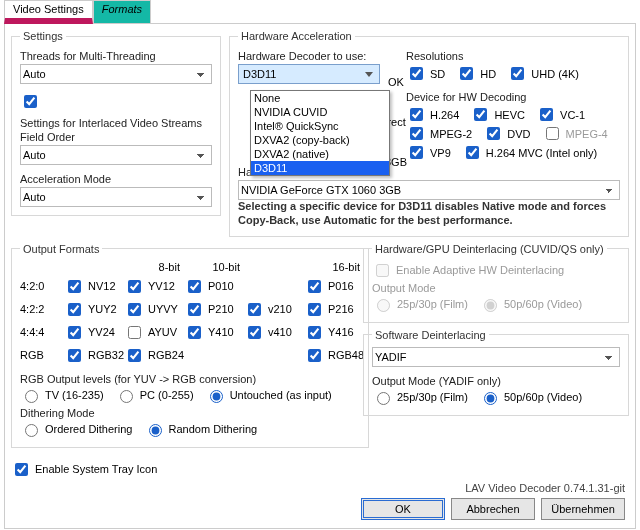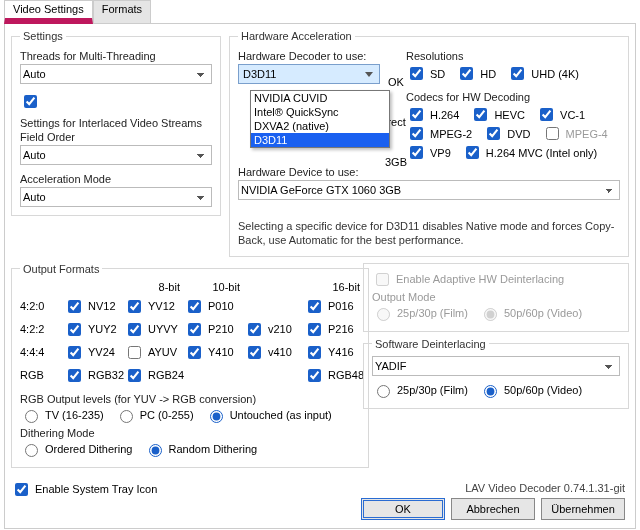--- a/index.html
+++ b/index.html
@@ -1,20 +1,20 @@
 <!DOCTYPE html>
 <html><head>
 <meta charset="utf-8">
 <style>
   * { box-sizing: border-box; font-family: "Segoe UI", Tahoma, sans-serif; font-size: 11px; }
   body { margin: 0; background: #fff; width: 640px; height: 530px; overflow: hidden; color: #000; }
   .tabs { display: flex; padding-left: 4px; }
   .tab { padding: 2px 8px 3px; border: 1px solid #ccc; border-bottom: none; background: #fff; position: relative; z-index: 2; }
   .tab.active { background: #fff; border-bottom: 6px solid #be185d; margin-bottom: -1px; }
-  .tab.inactive { background: #e5e5e5; }
+  .tab.inactive { background: #14b8a6; font-style: italic; }
   .page { border: 1px solid #ccc; margin: 0 4px 4px; padding: 6px; position: relative; height: 506px; }
   fieldset { border: 1px solid #d8d8d8; margin: 0 0 6px 0; padding: 6px 8px 8px; }
   legend { color: #333; padding: 0 3px; }
   .lbl { display: block; margin: 2px 0 2px 0; color: #222; }
   select, input.combo {
     width: 100%; height: 20px; border: 1px solid #7a9fcc; background: #fff;
     padding: 0 2px; appearance: none;
     background-image: linear-gradient(45deg, transparent 50%, #555 50%),
                       linear-gradient(135deg, #555 50%, transparent 50%);
     background-position: right 10px top 8px, right 6px top 8px;
@@ -37,21 +37,21 @@
   .dropdown-pop div { padding: 1px 3px; white-space: nowrap; }
   .dropdown-pop div.sel { background: #1a60f0; color: #fff; }
   .decoder-wrap { position: relative; }
   .decoder-sel { border: 1px solid #7a9fcc; height: 20px; width: 142px; background: #d6ebff; display:flex; align-items:center; padding:0 14px 0 4px; position: relative; }
   .decoder-sel::after{
     content:''; position:absolute; right:6px; top:7px; width:0;height:0;
     border-left:4px solid transparent;border-right:4px solid transparent;border-top:5px solid #555;
   }
   .grid-of { display: grid; grid-template-columns: 40px 56px 56px 56px 56px 56px; gap: 4px 4px; align-items: center; }
   .grid-of .hdr { text-align: right; }
-  .small-note { color: #333; line-height: 1.25; margin-top:20px; }
+  .small-note { color: #333; line-height: 1.25; margin-top:0;font-weight:bold; }
 </style>
 </head>
 <body>
 
 <div class="tabs">
   <div class="tab active">Video Settings</div>
   <div class="tab inactive">Formats</div>
 </div>
 
 <div class="page">
@@ -100,21 +100,21 @@
               </label>
             <label class="chk">
                 <input type="checkbox" checked="" style="">
                 <span>HD</span>
               </label>
             <label class="chk">
                 <input type="checkbox" checked="" style="">
                 <span>UHD (4K)</span>
               </label>
             <div style="height:6px"></div>
-            <span class="lbl">Codecs for HW Decoding</span>
+            <span class="lbl">Device for HW Decoding</span>
             <div>
               <label class="chk">
                   <input type="checkbox" checked="" style="">
                   <span>H.264</span>
                 </label>
               <label class="chk">
                   <input type="checkbox" checked="" style="">
                   <span>HEVC</span>
                 </label>
               <label class="chk">
@@ -268,38 +268,40 @@
           </label>
         <label class="rad">
             <input type="radio" name="dither" checked="" style="">
             <span>Random Dithering</span>
           </label>
       </fieldset>
     </div>
 
     <div style="flex:1">
       <fieldset>
+        <legend>Hardware/GPU Deinterlacing (CUVID/QS only)</legend>
         <label class="chk disabled">
             <input type="checkbox" disabled="" style="">
             <span>Enable Adaptive HW Deinterlacing</span>
           </label>
         <span class="lbl disabled">Output Mode</span>
         <label class="rad disabled">
             <input type="radio" disabled="" style="">
             <span>25p/30p (Film)</span>
           </label>
         <label class="rad disabled">
             <input type="radio" disabled="" checked="" style="">
             <span>50p/60p (Video)</span>
           </label>
       </fieldset>
       <fieldset>
         <legend>Software Deinterlacing</legend>
         <select class="gray"><option>YADIF</option></select>
         <div style="height:6px"></div>
+        <span class="lbl">Output Mode (YADIF only)</span>
         <label class="rad">
             <input type="radio" name="swout" style="">
             <span>25p/30p (Film)</span>
           </label>
         <label class="rad">
             <input type="radio" name="swout" checked="" style="">
             <span>50p/60p (Video)</span>
           </label>
       </fieldset>
     </div>
@@ -312,19 +314,21 @@
 
   <div class="footer-text">LAV Video Decoder 0.74.1.31-git</div>
   <div class="btnbar">
     <button class="dlg primary">OK</button>
     <button class="dlg">Abbrechen</button>
     <button class="dlg">Übernehmen</button>
   </div>
 
   
   <div class="dropdown-pop">
+    <div>None</div>
     <div>NVIDIA CUVID</div>
     <div>Intel® QuickSync</div>
+    <div>DXVA2 (copy-back)</div>
     <div>DXVA2 (native)</div>
     <div class="sel">D3D11</div>
   </div>
 
 </div>
 
 </body></html>

